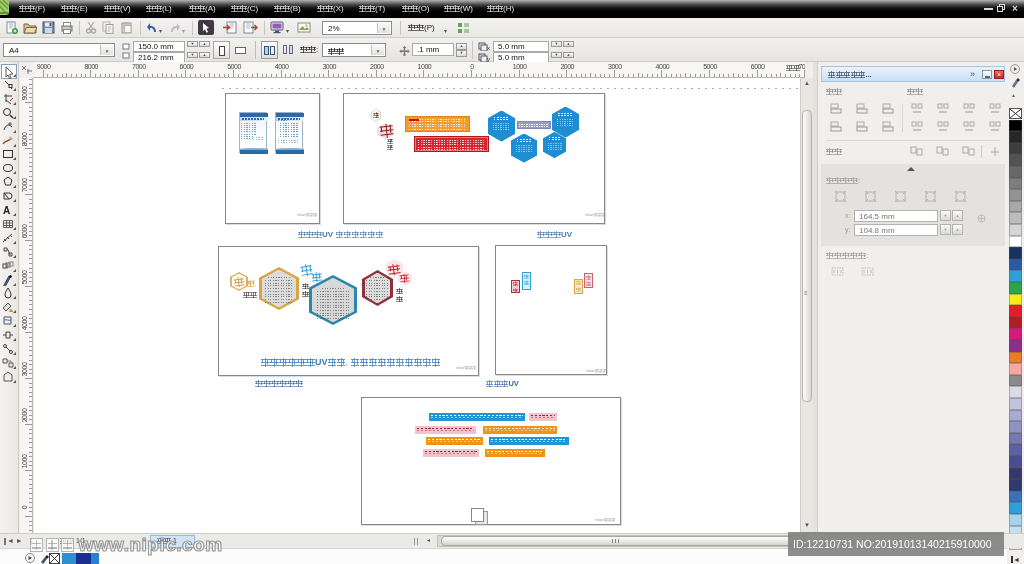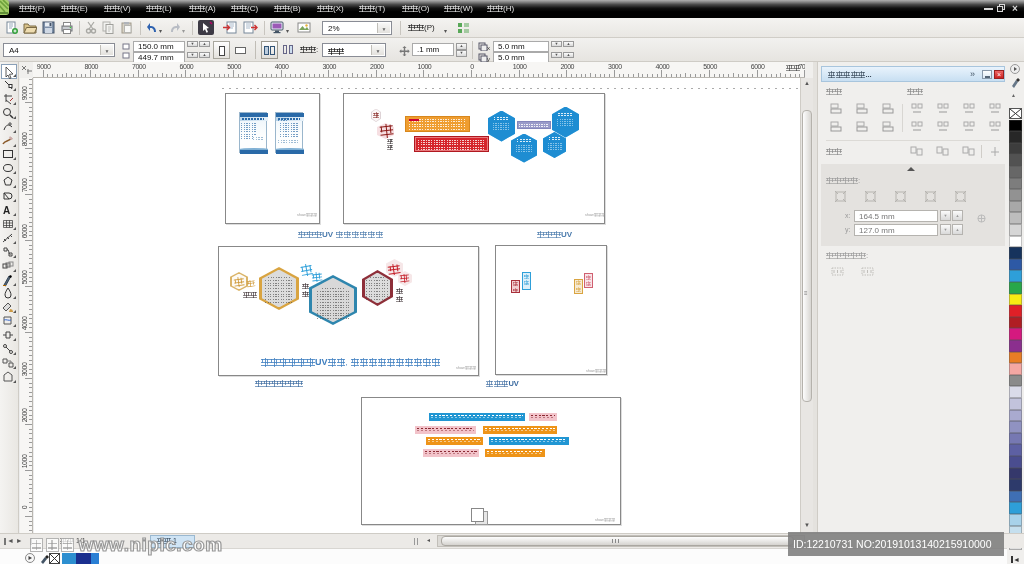--- a/index.html
+++ b/index.html
@@ -133,21 +133,21 @@
 </div>
 <div class="abs" style="left:0;top:38px;width:1024px;height:24px;background:linear-gradient(#f2f1ef,#e6e4e0);border-bottom:1px solid #cfccc6">
 <div class="combo" style="left:3px;top:5px;width:112px;height:14px;line-height:13px;padding-left:5px">A4<span class="da">▼</span></div>
 <div class="abs" style="left:122px;top:5px;width:9px;height:7px"><svg width="9" height="7" viewBox="0 0 9 7">
         <rect x="1" y="1" width="6" height="5" fill="#fff" stroke="#778"></rect>
       </svg></div>
 <div class="abs" style="left:122px;top:14px;width:9px;height:7px"><svg width="9" height="7" viewBox="0 0 9 7">
         <rect x="1" y="1" width="6" height="5" fill="#fff" stroke="#778"></rect>
       </svg></div>
 <div class="combo" style="left:133px;top:3px;width:52px;height:11px;line-height:10px;padding-left:4px;border-color:#aaa">150.0 mm</div>
-<div class="combo" style="left:133px;top:14px;width:52px;height:11px;line-height:10px;padding-left:4px;border-color:#aaa">449.7 mm</div>
+<div class="combo" style="left:133px;top:14px;width:52px;height:11px;line-height:10px;padding-left:4px;border-color:#aaa">216.2 mm</div>
 <div class="spin" style="left:187px;top:3px">▼</div>
     <div class="spin" style="left:199px;top:3px">▲</div>
 <div class="spin" style="left:187px;top:14px">▼</div>
     <div class="spin" style="left:199px;top:14px">▲</div>
 <div class="abs" style="left:213px;top:3px;width:17px;height:18px;background:linear-gradient(#fdfdfd,#e4e2dd);border:1px solid #a8a69d">
       <div class="abs" style="left:5px;top:3.5px;width:6px;height:10px;border:1px solid #444;background:#fff"></div>
     </div>
 <div class="abs" style="left:232px;top:3px;width:17px;height:18px">
       <div class="abs" style="left:2.5px;top:5.5px;width:11px;height:7px;border:1px solid #666;background:#fff"></div>
     </div>
@@ -906,21 +906,21 @@
         </svg></div>
 <div class="abs" style="left:103px;top:26px;width:14px;height:13px"><svg width="14" height="13">
           <rect x="2" y="2" width="9" height="9" fill="none" stroke="#b5b3af"></rect>
           <path d="M1 1 l3 3 M12 1 l-3 3 M1 12 l3-3 M12 12 l-3-3" stroke="#b5b3af"></path>
         </svg></div>
 <div class="abs" style="left:133px;top:26px;width:14px;height:13px"><svg width="14" height="13">
           <rect x="2" y="2" width="9" height="9" fill="none" stroke="#b5b3af"></rect>
           <path d="M1 1 l3 3 M12 1 l-3 3 M1 12 l3-3 M12 12 l-3-3" stroke="#b5b3af"></path>
         </svg></div>
 <div class="combo" style="left:33px;top:46px;width:84px;height:12px;line-height:11px;padding-left:4px;border-color:#b5b3af;color:#777">164.5 mm</div>
-<div class="combo" style="left:33px;top:60px;width:84px;height:12px;line-height:11px;padding-left:4px;border-color:#b5b3af;color:#777">127.0 mm</div>
+<div class="combo" style="left:33px;top:60px;width:84px;height:12px;line-height:11px;padding-left:4px;border-color:#b5b3af;color:#777">104.8 mm</div>
 <div class="abs" style="left:24px;top:48px;font-size:7px;color:#999">x:</div>
 <div class="abs" style="left:24px;top:62px;font-size:7px;color:#999">y:</div>
 <div class="spin" style="left:119px;top:46px;height:11px;line-height:9px;border-color:#b5b3af;color:#999">▼</div>
       <div class="spin" style="left:131px;top:46px;height:11px;line-height:9px;border-color:#b5b3af;color:#999">▲</div>
 <div class="spin" style="left:119px;top:60px;height:11px;line-height:9px;border-color:#b5b3af;color:#999">▼</div>
       <div class="spin" style="left:131px;top:60px;height:11px;line-height:9px;border-color:#b5b3af;color:#999">▲</div>
 <div class="abs" style="left:156px;top:50px;width:9px;height:9px"><svg width="9" height="9">
           <circle cx="4.5" cy="4.5" r="3.6" fill="none" stroke="#bbb"></circle>
           <path d="M4.5 1 v7 M1 4.5 h7" stroke="#bbb"></path>
         </svg></div>

